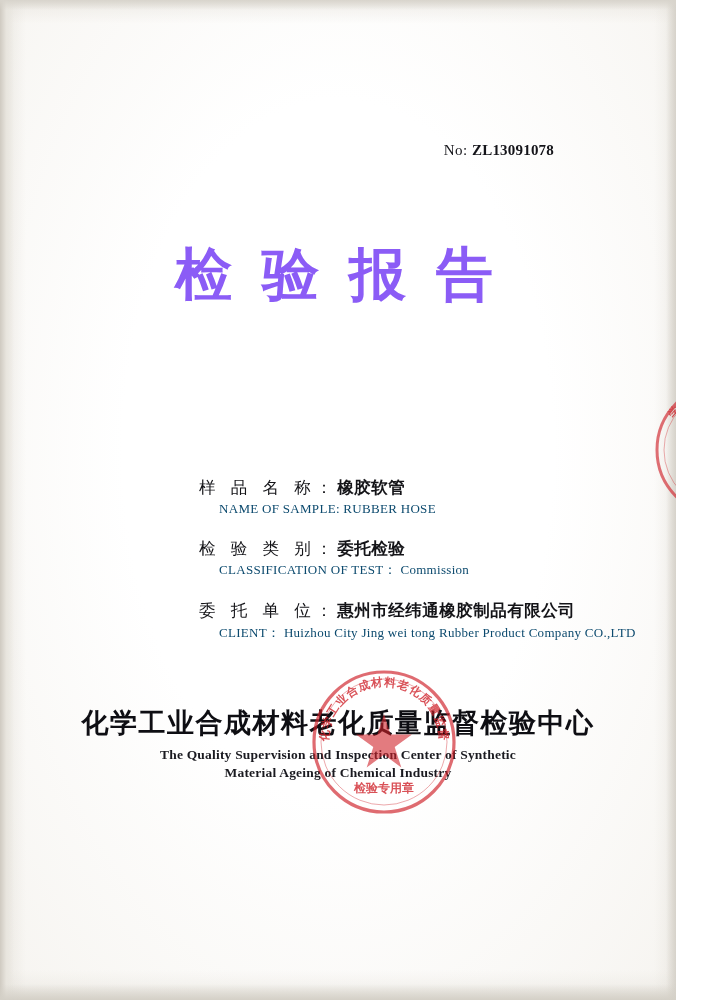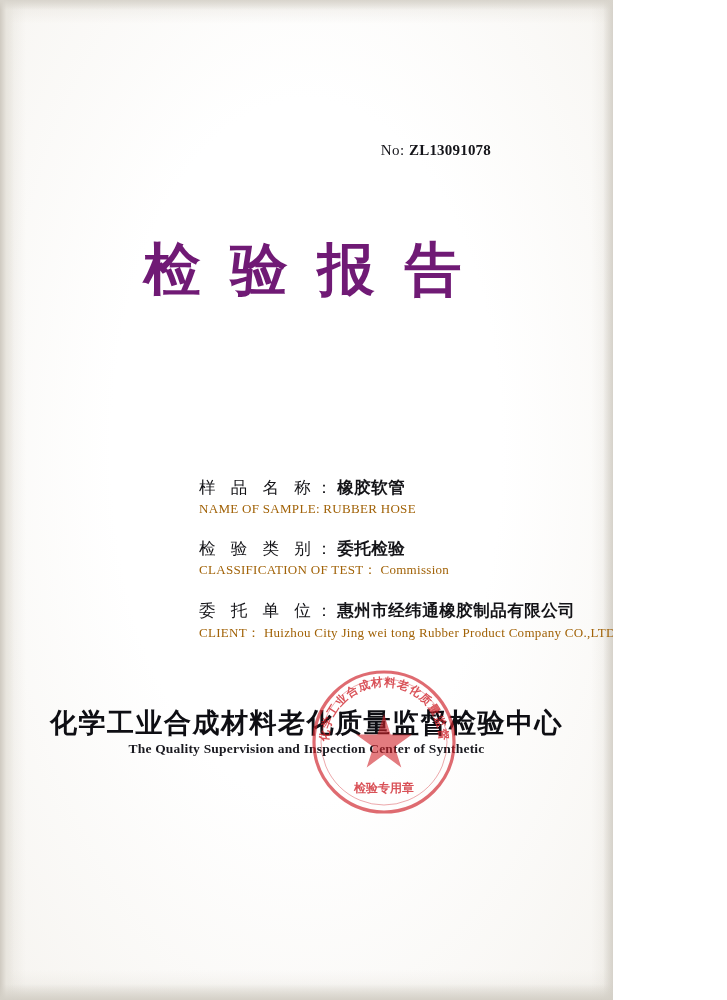--- a/index.html
+++ b/index.html
@@ -9,21 +9,21 @@
   body {
     width: 727px;
     height: 1000px;
     background: #ffffff;
     font-family: "Liberation Serif", serif;
     overflow: hidden;
   }
 
   .page {
     position: relative;
-    width: 613px;
+    width: 676px;
     height: 1000px;
     background: #fdfcfa;
     overflow: hidden;
   }
 
   
   .paper-texture {
     position: absolute;
     inset: 0;
     background:
@@ -86,22 +86,22 @@
   .title-cn {
     position: absolute;
     top: 243px;
     left: 0;
     right: 8px;
     text-align: center;
     font-size: 57px;
     font-weight: bold;
     letter-spacing: 30px;
     text-indent: 30px;
-    color: #701a75;
-    font-family: Liberation Mono, monospace;
+    color: #8b5cf6;
+    font-family: Liberation Sans, sans-serif;
     line-height: 1.1;
   }
   .title-en {
     position: absolute;
     top: 337px;
     left: 0;
     right: 0;
     text-align: center;
     font-size: 22px;
     font-weight: bold;
@@ -129,25 +129,26 @@
   }
   .field-cn .lbl {
     letter-spacing: 5px;
   }
   .field-cn .val {
     letter-spacing: 0.5px;
     font-weight: bold;
   }
   .field-en {
     font-size: 13px;
-    color: #a16207;
+    color: #0c4a6e;
     letter-spacing: 0.3px;
     white-space: nowrap;
     margin-top: 2px;
     font-family: "Liberation Serif", serif;
+    margin-left: 20px;
   }
 
   
   .footer {
     position: absolute;
     top: 705px;
     left: 0;
     right: 0;
     text-align: center;
   }
@@ -157,21 +158,21 @@
     letter-spacing: 1.5px;
     color: #0e0e13;
     font-family: Liberation Serif, serif;
   }
   .footer-en1, .footer-en2 {
     font-size: 13.5px;
     font-weight: bold;
     color: #1a1a20;
     letter-spacing: 0.2px;
   }
-  .footer-en1 { }
+  .footer-en1 { margin-top: 6px; }
   .footer-en2 { margin-top: 2px; }
 
   
   .stamp {
     position: absolute;
     pointer-events: none;
     color: #d2242c;
   }
   .stamp-center {
     left: 310px;
@@ -251,20 +252,21 @@
         <span>CLIENT：</span>
         <span>Huizhou City Jing wei tong Rubber Product Company CO.,LTD</span>
       </div>
     </div>
 
   </div>
 
   <div class="footer">
     <div class="footer-cn">化学工业合成材料老化质量监督检验中心</div>
     <div class="footer-en1">The Quality Supervision and Inspection Center of Synthetic</div>
+    <div class="footer-en2">Material Ageing of Chemical Industry</div>
   </div>
 
   <div class="stamp stamp-center">
     <svg width="148" height="148" viewBox="0 0 148 148" aria-hidden="true">
       <defs>
         <path id="arcCenter" d="M 18,74 A 56,56 0 0 1 130,74"></path>
       </defs>
       <circle cx="74" cy="74" r="70" fill="none" stroke="#cf2129" stroke-width="3.2" opacity="0.85"></circle>
       <circle cx="74" cy="74" r="63" fill="none" stroke="#cf2129" stroke-width="1" opacity="0.5"></circle>
       <g opacity="0.9">

